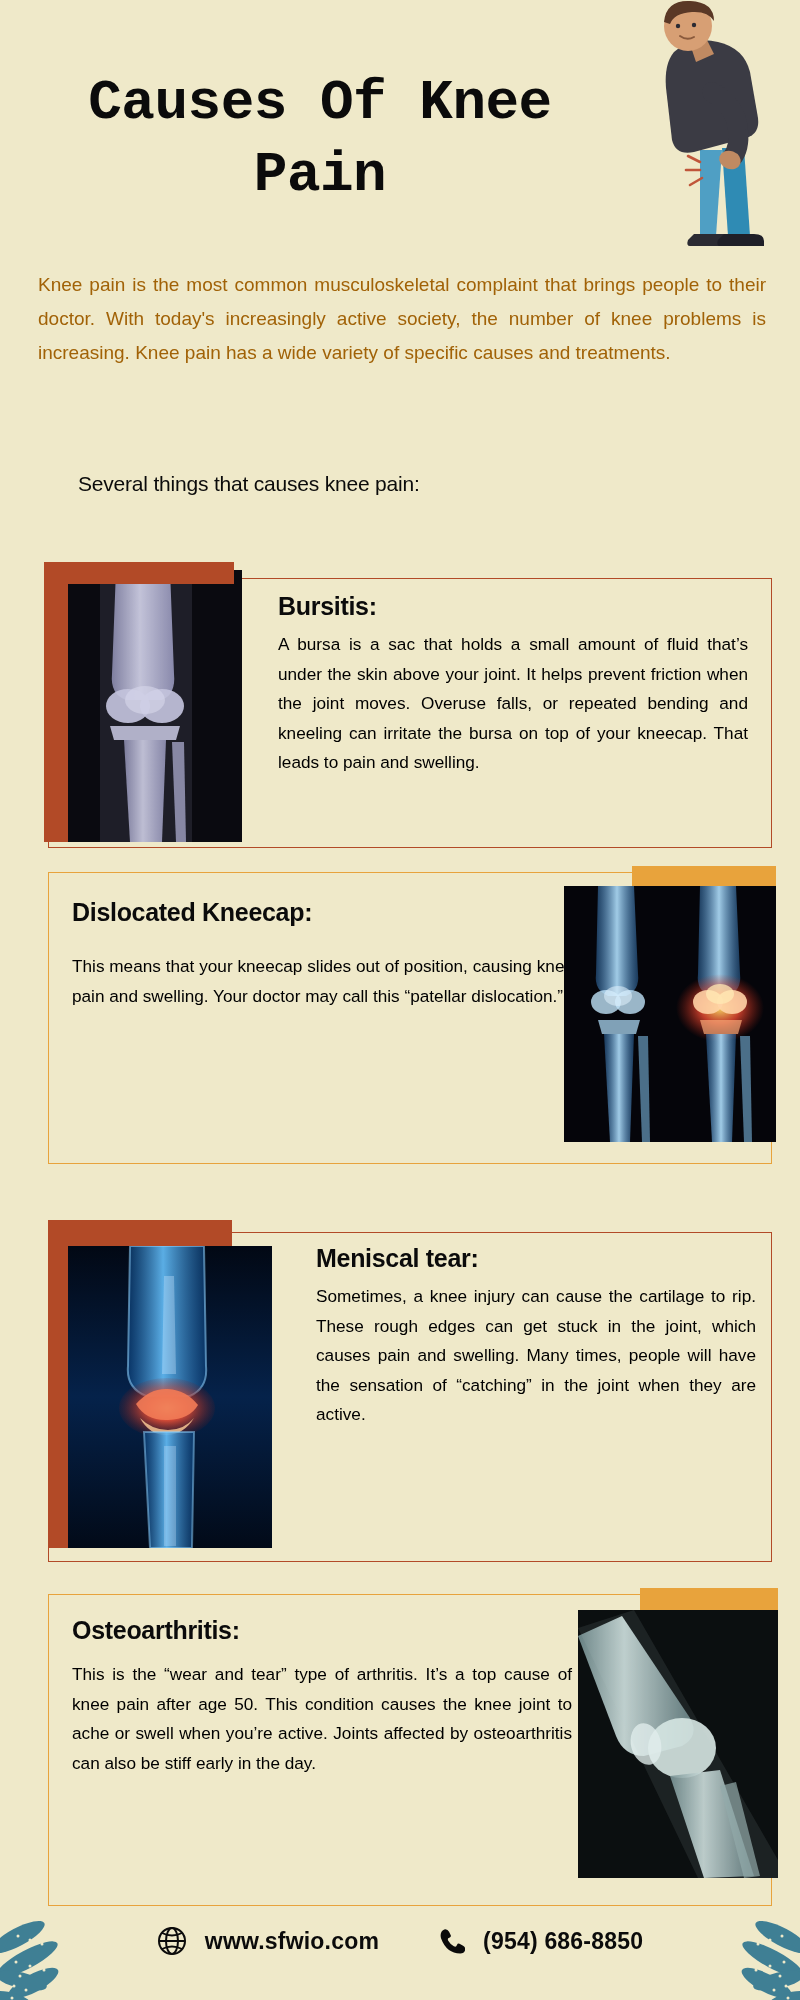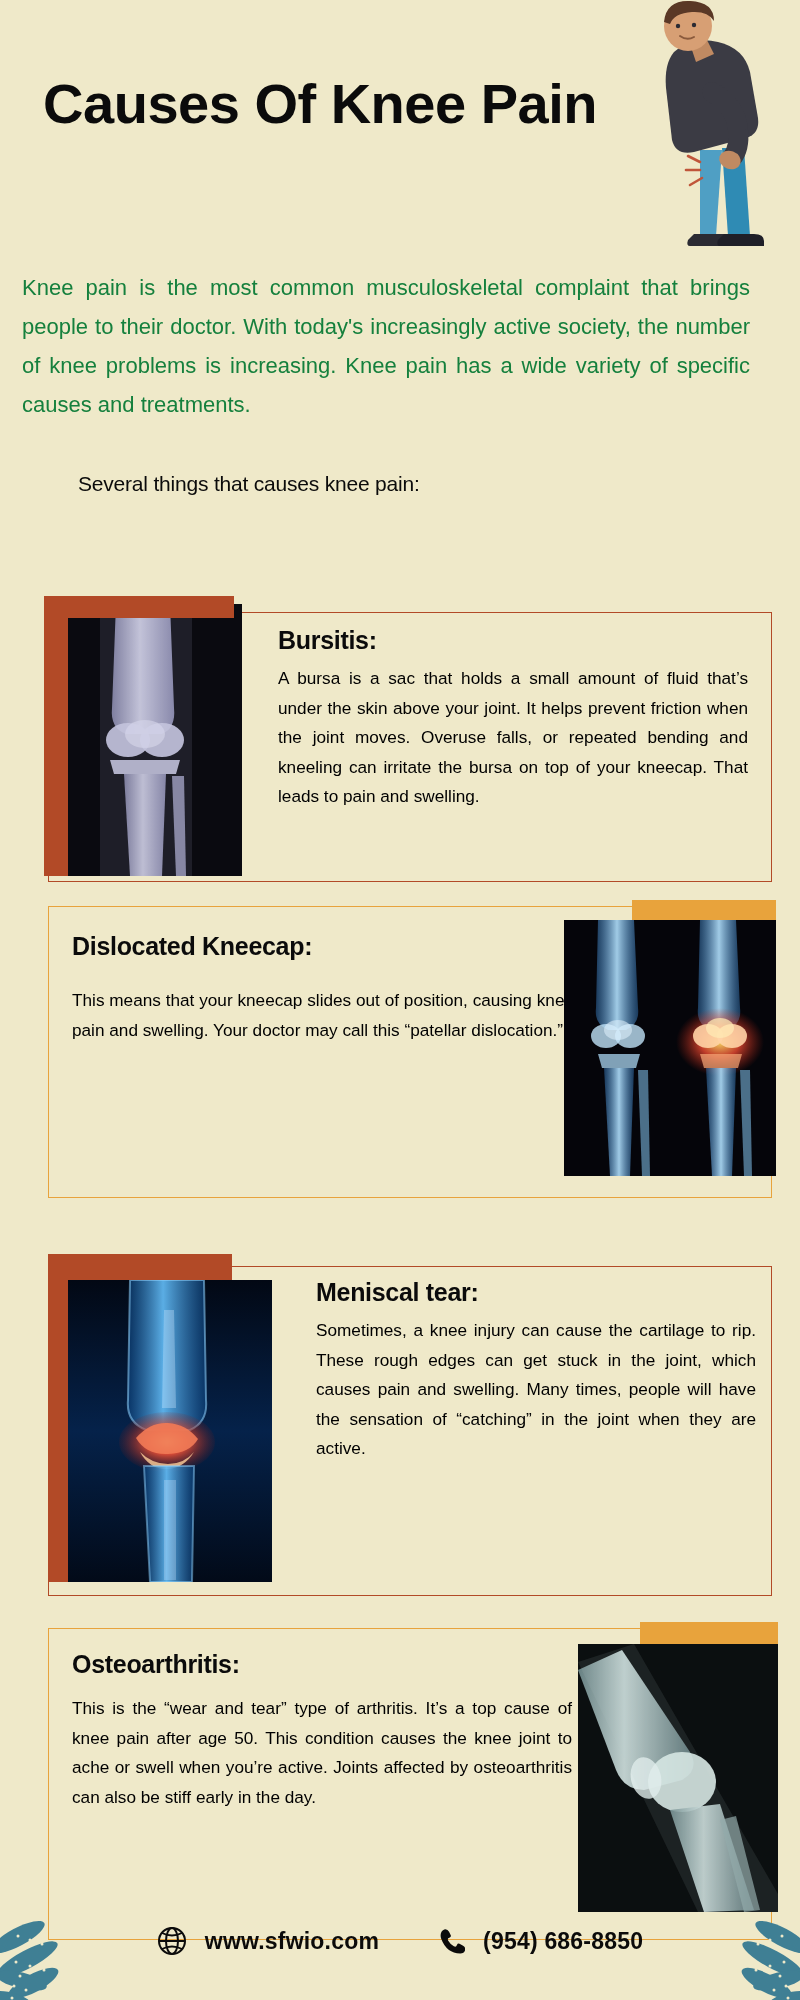--- a/index.html
+++ b/index.html
@@ -30,59 +30,59 @@
     position: absolute;
     top: 68px;
     left: 40px;
     width: 560px;
     text-align: center;
     font-size: 56px;
     font-weight: 700;
     line-height: 1.28;
     letter-spacing: -0.5px;
     color: #0b0b0b;
+    font-family: Liberation Mono, monospace;
   }
 
   
   .person {
     position: absolute;
     top: 0px;
     left: 604px;
     width: 196px;
     height: 272px;
   }
 
   
   .intro {
     position: absolute;
     top: 268px;
-    left: 22px;
+    left: 38px;
     width: 728px;
-    font-size: 22px;
+    font-size: 19px;
     line-height: 1.78;
     text-align: justify;
     text-justify: inter-word;
-    color: #15803d;
+    color: #a16207;
   }
 
   .subhead {
     position: absolute;
     top: 472px;
     left: 78px;
     font-size: 21px;
     font-weight: 400;
     color: #0b0b0b;
     letter-spacing: -0.2px;
   }
 
   
   .card {
     position: absolute;
     background: #efe9c9;
-    margin-top: 34px;
   }
 
   .card-frame {
     position: absolute;
     inset: 0;
     border: 1.6px solid var(--accent);
   }
 
   .card-title {
     font-size: 25px;

